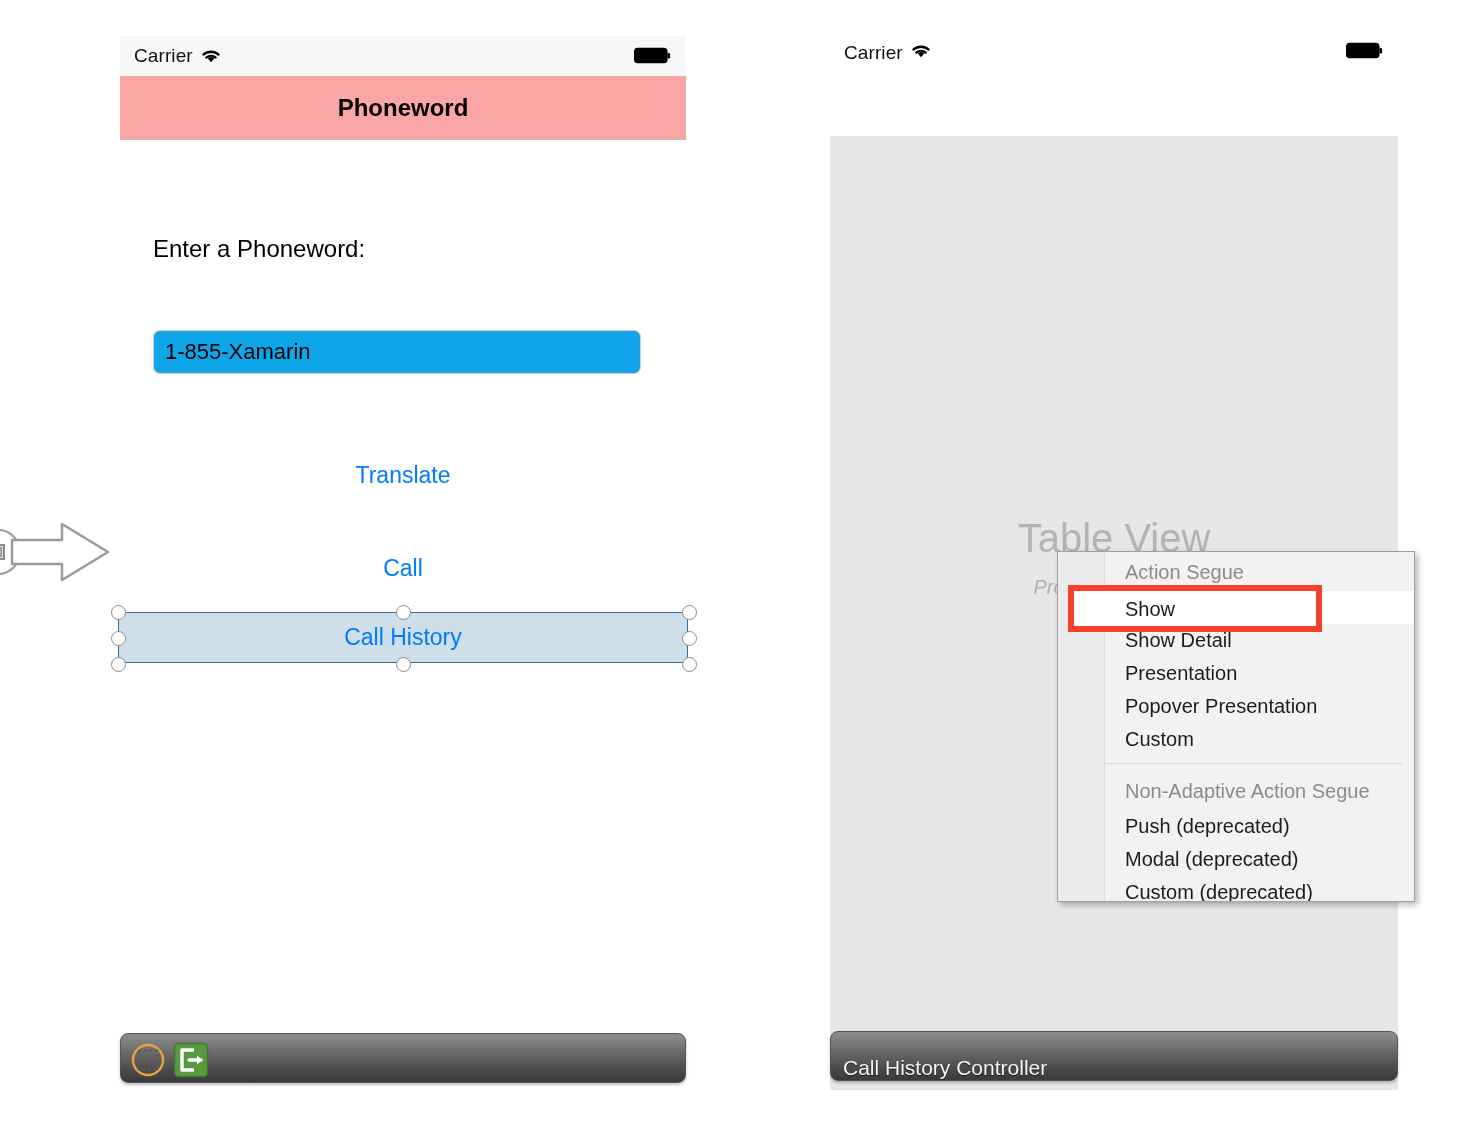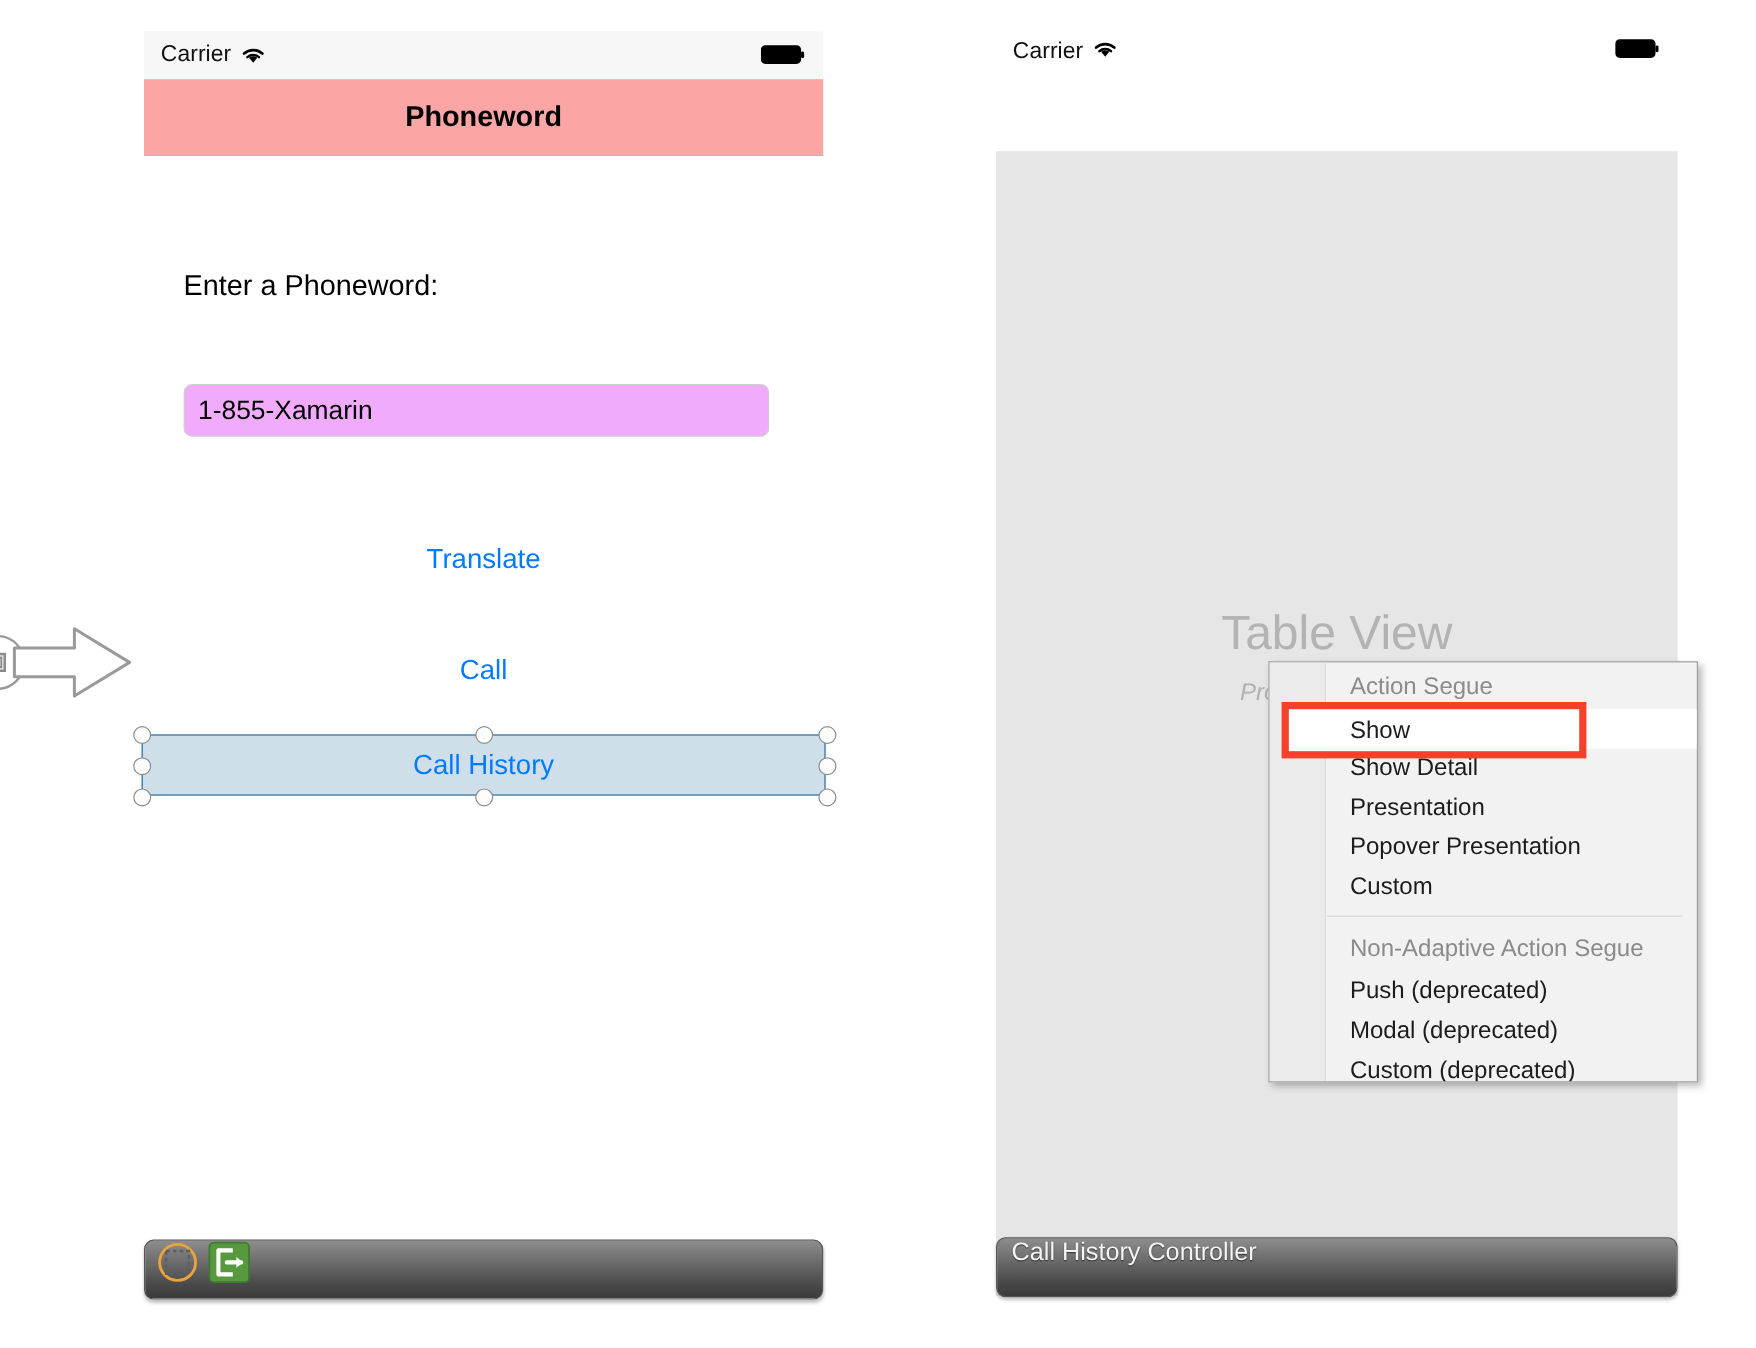--- a/index.html
+++ b/index.html
@@ -30,20 +30,21 @@
     left: -10px;
     top: 512px;
     width: 130px;
     height: 80px;
   }
 
   
   .device {
     position: absolute;
     background: #ffffff;
+    margin-top: 10px;
   }
   #device-left {
     left: 120px;
     top: 26px;
     width: 566px;
     height: 1056px;
     background: #ffffff;
   }
   #device-right {
     left: 830px;
@@ -107,21 +108,21 @@
     color: #000;
   }
   .text-field {
     position: absolute;
     left: 33px;
     top: 190px;
     width: 488px;
     height: 44px;
     border: 1px solid #d0d0d0;
     border-radius: 7px;
-    background: #f0abfc;
+    background: #0ea5e9;
     box-sizing: border-box;
     display: flex;
     align-items: center;
     padding-left: 11px;
     font-size: 22px;
     color: #000;
   }
   .link-btn {
     position: absolute;
     width: 100%;
@@ -162,21 +163,21 @@
   
   .dock {
     position: absolute;
     height: 50px;
     border-radius: 8px;
     background: linear-gradient(to bottom, #8d8d8d 0%, #6e6e6e 35%, #4a4a4a 75%, #3a3a3a 100%);
     border: 1px solid #555;
     box-shadow: 0 2px 3px rgba(0,0,0,0.25);
     box-sizing: border-box;
     display: flex;
-    align-items: flex-start;
+    align-items: flex-end;
   }
   #dock-left { left: 120px; top: 1033px; width: 566px; padding-left: 9px; gap: 7px;}
   #dock-right { left: 830px; top: 1031px; width: 568px; padding-left: 12px;}
   .dock-label {
     color: #f4f4f4;
     font-size: 21px;
     text-shadow: 0 1px 1px rgba(0,0,0,0.6);
   }
 
   

